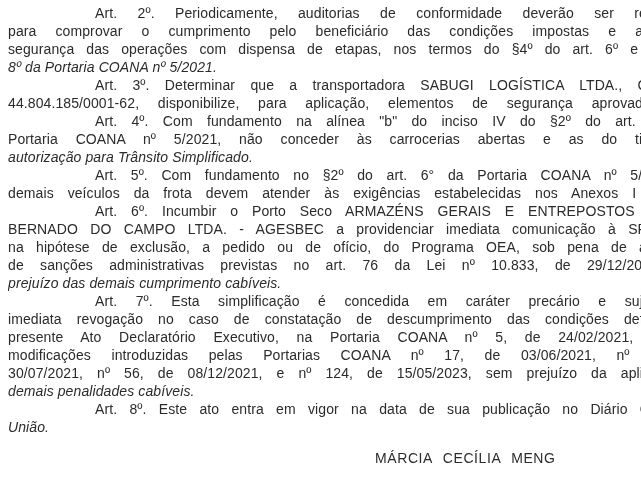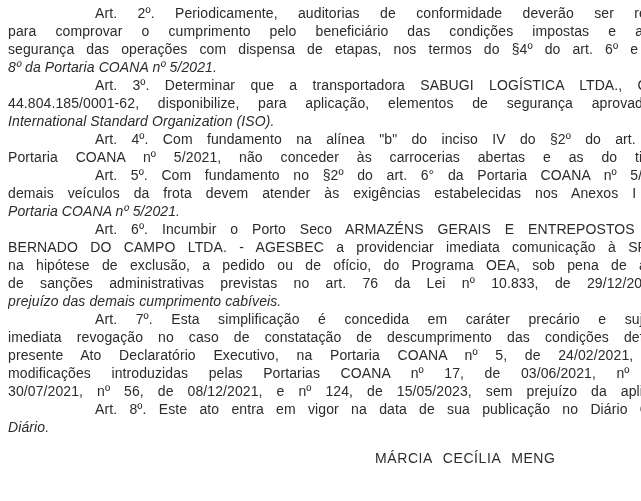--- a/index.html
+++ b/index.html
@@ -50,34 +50,34 @@
 <body>
 
 <div class="doc">
   <div>
       <div class="line justify indent">Art. 2º. Periodicamente, auditorias de conformidade deverão ser real</div>
       <div class="line justify">para comprovar o cumprimento pelo beneficiário das condições impostas e ava</div>
       <div class="line justify">segurança das operações com dispensa de etapas, nos termos do §4º do art. 6º e d</div>
       <div class="line plain">8º da Portaria COANA nº 5/2021.</div>
       <div class="line justify indent">Art. 3º. Determinar que a transportadora SABUGI LOGÍSTICA LTDA., CN</div>
       <div class="line justify">44.804.185/0001-62, disponibilize, para aplicação, elementos de segurança aprovados</div>
-      <div class="line plain">International Standard Organization (ISO).</div>
       <div class="line justify indent">Art. 4º. Com fundamento na alínea "b" do inciso IV do §2º do art. 6</div>
       <div class="line justify">Portaria COANA nº 5/2021, não conceder às carrocerias abertas e as do tipo</div>
+      <div class="line plain">autorização para Trânsito Simplificado.</div>
       <div class="line justify indent">Art. 5º. Com fundamento no §2º do art. 6° da Portaria COANA nº 5/20</div>
       <div class="line justify">demais veículos da frota devem atender às exigências estabelecidas nos Anexos I e</div>
-      <div class="line plain">Portaria COANA nº 5/2021.</div>
       <div class="line justify indent">Art. 6º. Incumbir o Porto Seco ARMAZÉNS GERAIS E ENTREPOSTOS S</div>
       <div class="line justify">BERNADO DO CAMPO LTDA. - AGESBEC a providenciar imediata comunicação à SRR</div>
       <div class="line justify">na hipótese de exclusão, a pedido ou de ofício, do Programa OEA, sob pena de apl</div>
       <div class="line justify">de sanções administrativas previstas no art. 76 da Lei nº 10.833, de 29/12/2003</div>
       <div class="line plain">prejuízo das demais cumprimento cabíveis.</div>
       <div class="line justify indent">Art. 7º. Esta simplificação é concedida em caráter precário e sujeit</div>
       <div class="line justify">imediata revogação no caso de constatação de descumprimento das condições defini</div>
       <div class="line justify">presente Ato Declaratório Executivo, na Portaria COANA nº 5, de 24/02/2021, c</div>
       <div class="line justify">modificações introduzidas pelas Portarias COANA nº 17, de 03/06/2021, nº 2</div>
       <div class="line justify">30/07/2021, nº 56, de 08/12/2021, e nº 124, de 15/05/2023, sem prejuízo da aplica</div>
+      <div class="line plain">demais penalidades cabíveis.</div>
       <div class="line justify indent">Art. 8º. Este ato entra em vigor na data de sua publicação no Diário Ofi</div>
-      <div class="line plain">Diário.</div>
+      <div class="line plain">União.</div>
     </div>
   <div class="sig-spacer"></div>
   <div class="signature">MÁRCIA CECÍLIA MENG</div>
 </div>
 
 </body></html>

